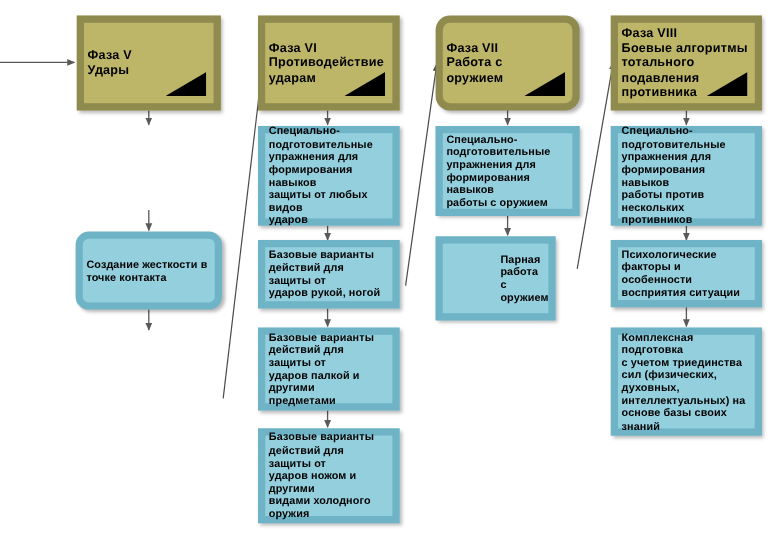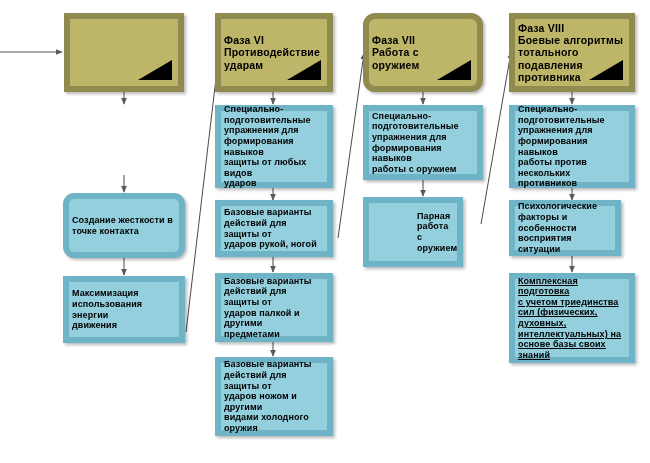--- a/index.html
+++ b/index.html
@@ -101,34 +101,31 @@
     <line x1="572" y1="92" x2="572" y2="104" stroke="#595959" stroke-width="1.1" marker-end="url(#arrowhead)"></line>
     <line x1="572" y1="188" x2="572" y2="200" stroke="#595959" stroke-width="1.1" marker-end="url(#arrowhead)"></line>
     <line x1="572" y1="256" x2="572" y2="272" stroke="#595959" stroke-width="1.1" marker-end="url(#arrowhead)"></line>
 
     <line x1="186" y1="332" x2="219" y2="53" stroke="#4a4a4a" stroke-width="1" marker-end="url(#arrowheadThin)"></line>
     <line x1="338" y1="238" x2="364" y2="53" stroke="#4a4a4a" stroke-width="1" marker-end="url(#arrowheadThin)"></line>
     <line x1="481" y1="224" x2="511" y2="52" stroke="#4a4a4a" stroke-width="1" marker-end="url(#arrowheadThin)"></line>
   </svg>
 
   <div class="node phase" style="left:64px; top:13px; width:120px; height:79px;">
+    <span class="label">Фаза V
+Удары</span>
     <span class="corner-triangle"></span>
   </div>
 
 
   <div class="node step" style="left:63px; top:193px; width:122px; height:65px;border-radius:11px;">
     <span class="label">Создание жесткости в
 точке контакта</span>
   </div>
 
-  <div class="node step" style="left:63px; top:276px; width:122px; height:67px;">
-    <span class="label">Максимизация
-использования энергии
-движения</span>
-  </div>
 
   <div class="node phase" style="left:215px; top:13px; width:118px; height:79px;">
     <span class="label">Фаза VI
 Противодействие
 ударам</span>
     <span class="corner-triangle"></span>
   </div>
 
   <div class="node step" style="left:215px; top:105px; width:118px; height:83px;">
     <span class="label">Специально-
@@ -191,27 +188,27 @@
 
   <div class="node step" style="left:509px; top:105px; width:126px; height:83px;">
     <span class="label">Специально-
 подготовительные
 упражнения для
 формирования навыков
 работы против
 нескольких противников</span>
   </div>
 
-  <div class="node step" style="left:509px; top:200px; width:112px; height:56px;">
+  <div class="node step" style="left:509px; top:200px; width:126px; height:56px;">
     <span class="label">Психологические
 факторы и особенности
 восприятия ситуации</span>
   </div>
 
-  <div class="node step" style="left:509px; top:273px; width:126px; height:90px;text-decoration:underline;">
+  <div class="node step" style="left:509px; top:273px; width:126px; height:90px;">
     <span class="label">Комплексная подготовка
 с учетом триединства
 сил (физических,
 духовных,
 интеллектуальных) на
 основе базы своих
 знаний</span>
   </div>
 
 </div>

